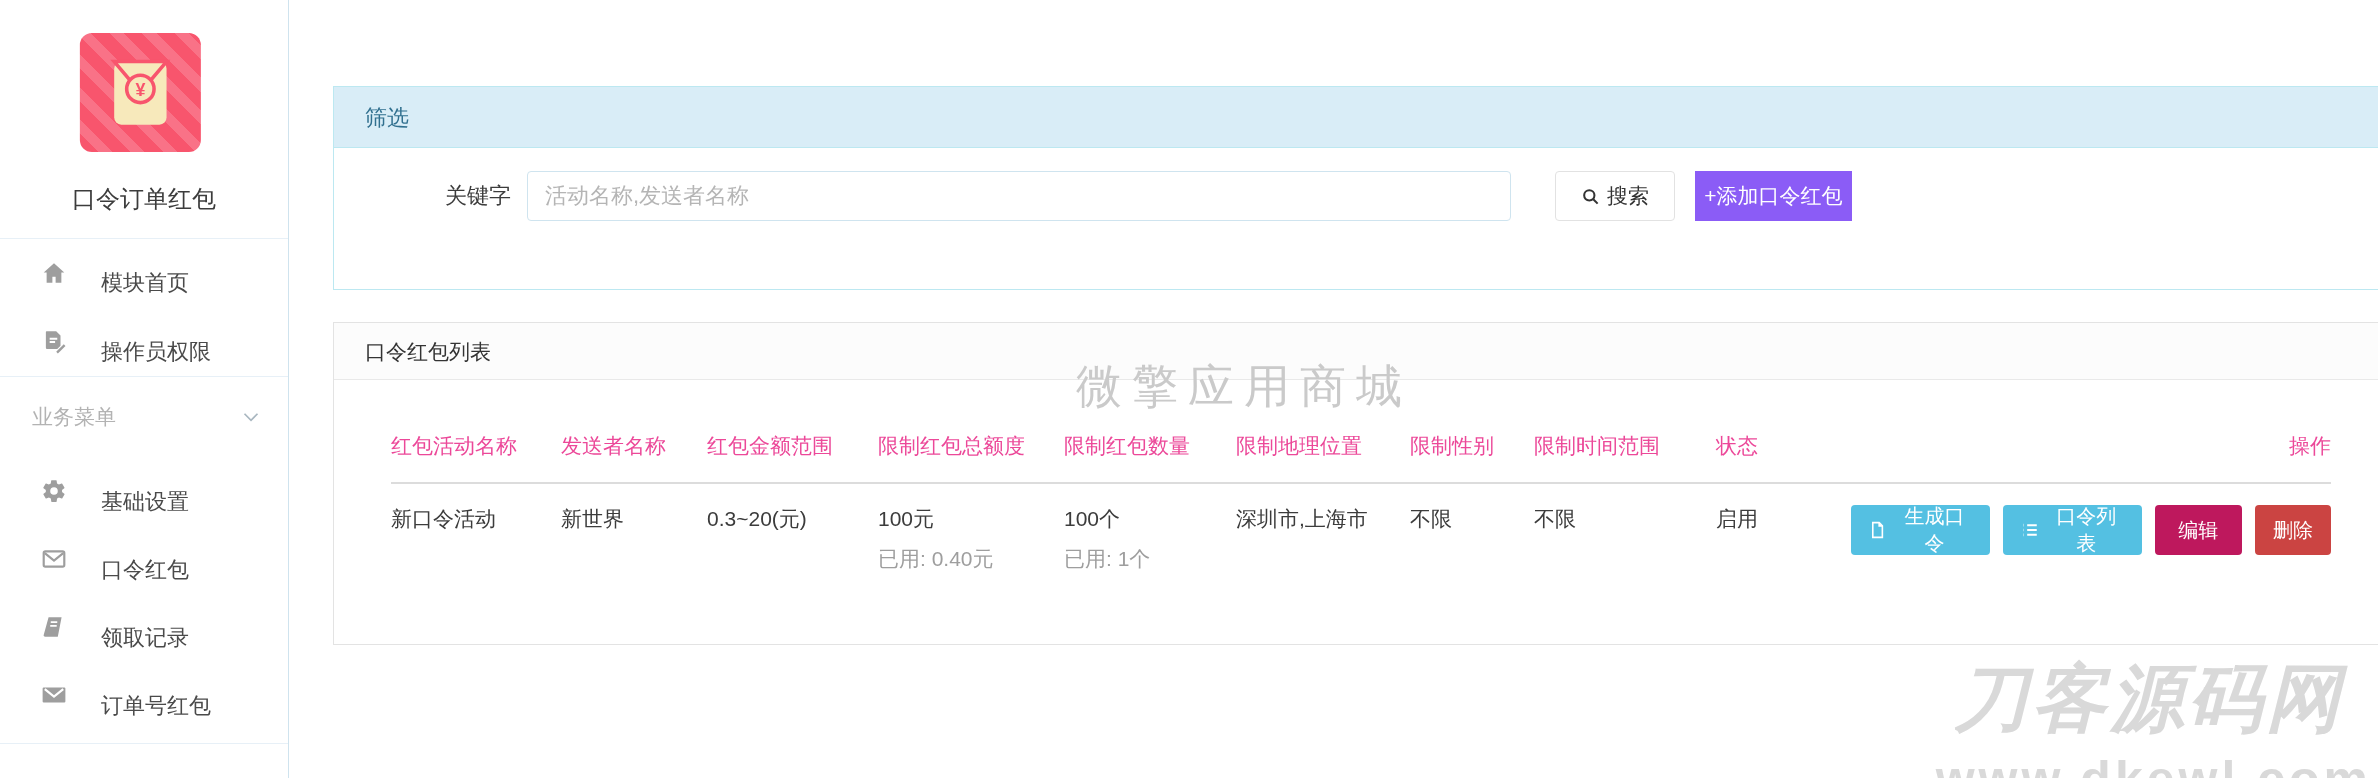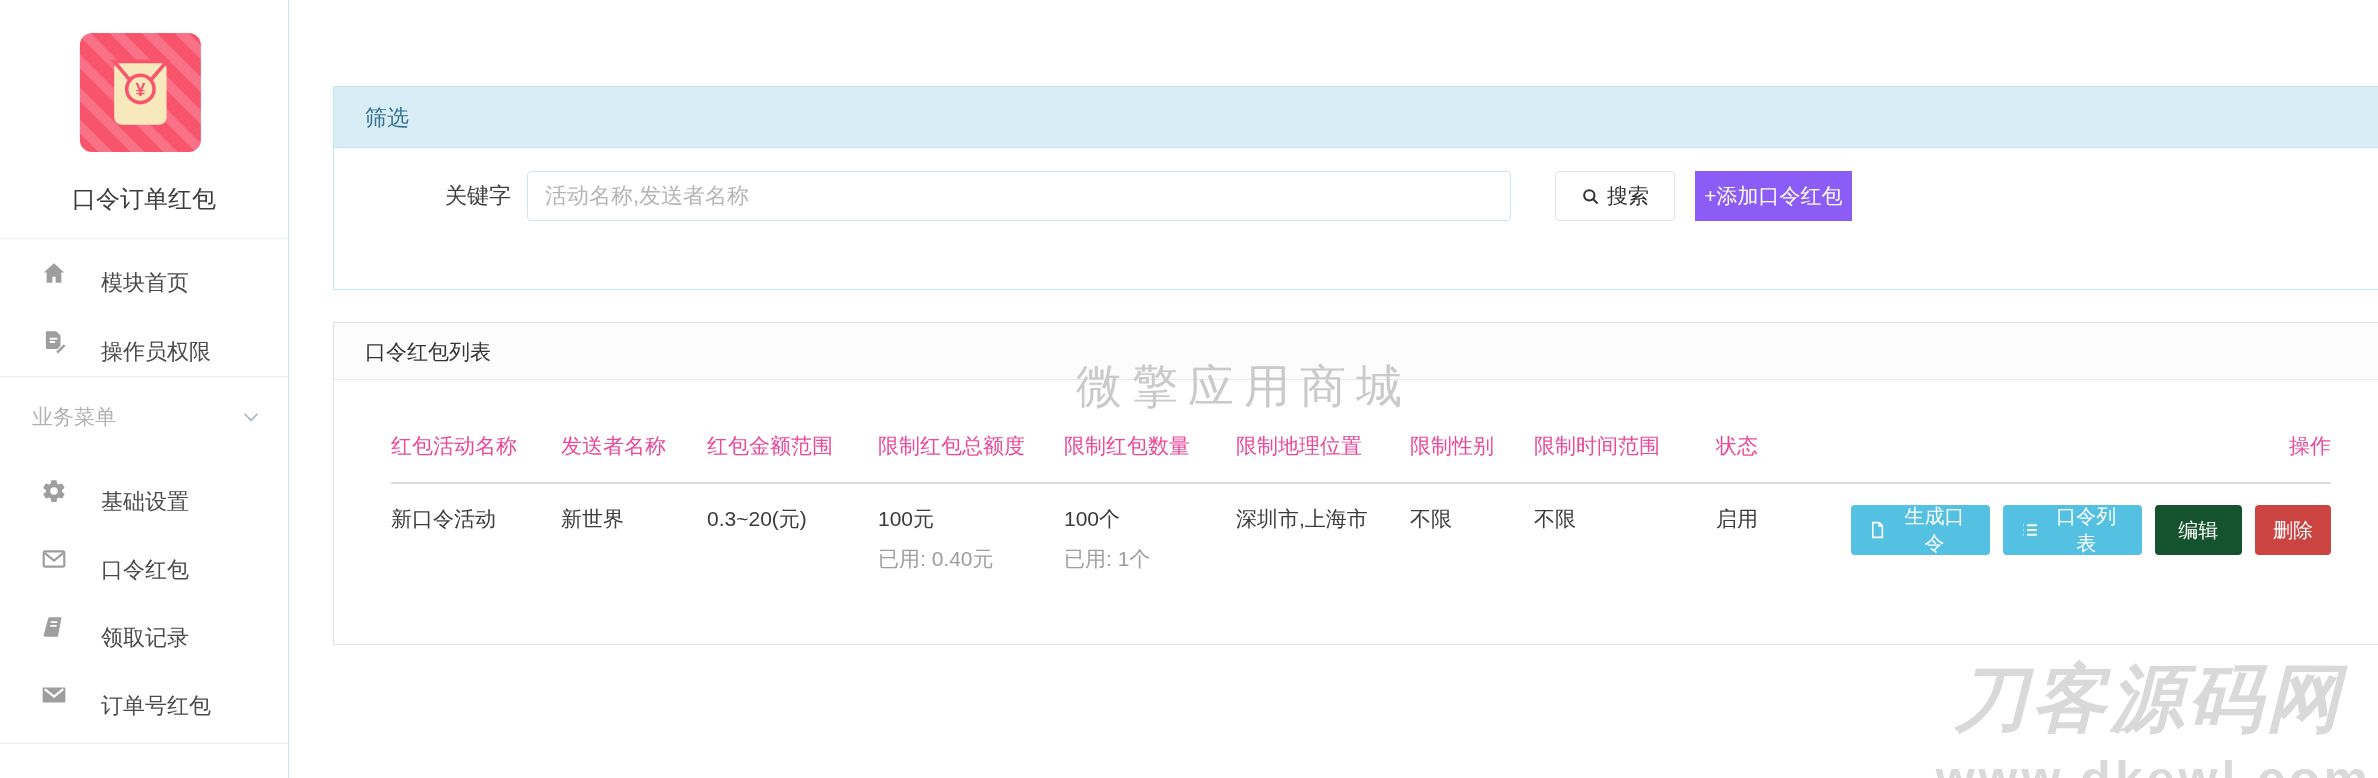--- a/index.html
+++ b/index.html
@@ -61,21 +61,21 @@
                 padding:52px 0 22px 0; border-bottom:2px solid #dcdcdc; }
   table.rp th.right, table.rp td.right { text-align:right; }
   table.rp td { vertical-align:top; padding-top:21px; font-size:21px; color:#3c3c3c; }
   .sub { margin-top:12px; color:#9e9e9e; font-size:21px; }
 
   .actions { display:flex; justify-content:flex-end; gap:13px; }
   .abtn { height:50px; border:none; border-radius:4px; color:#fff; font-size:20px;
           display:flex; align-items:center; justify-content:center; cursor:pointer;
           font-family:"Liberation Sans","DejaVu Sans",sans-serif; }
   .abtn.cyan { background:#54c0e2; padding:0 17px; gap:9px; }
-  .abtn.blue { background:#14532d; width:91px; }
+  .abtn.blue { background:#be185d; width:91px; }
   .abtn.red  { background:#cb4442; width:79px; }
   .abtn svg { width:20px; height:20px; fill:none; stroke:#fff; stroke-width:2; }
 
   
   .wm-center { position:absolute; left:1076px; top:356px; font-size:46px;
                color:#cacaca; letter-spacing:10px; white-space:nowrap; }
   .wm-brand { position:absolute; right:6px; top:650px; text-align:right; color:#d9d9d9; }
   .wm-brand .l1 { font-size:74px; font-weight:bold; font-style:italic;
                   letter-spacing:4px; padding-right:28px; }
   .wm-brand .l2 { font-size:50px; font-weight:bold; letter-spacing:4px; margin-top:0px; }

